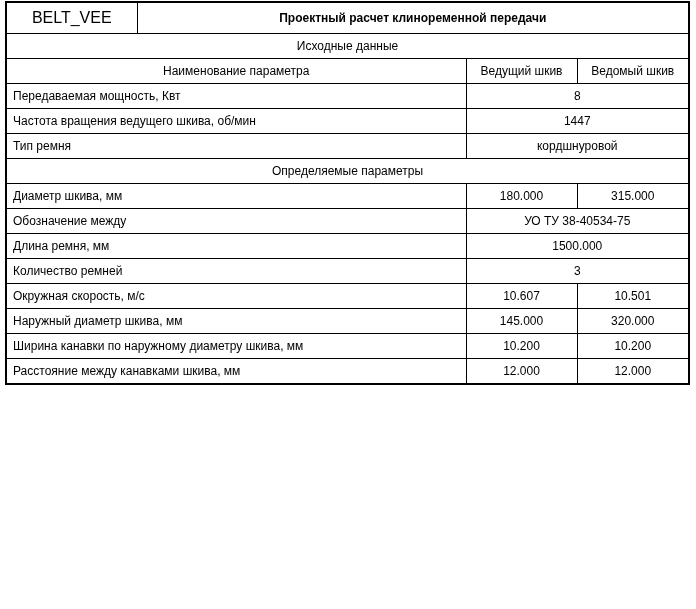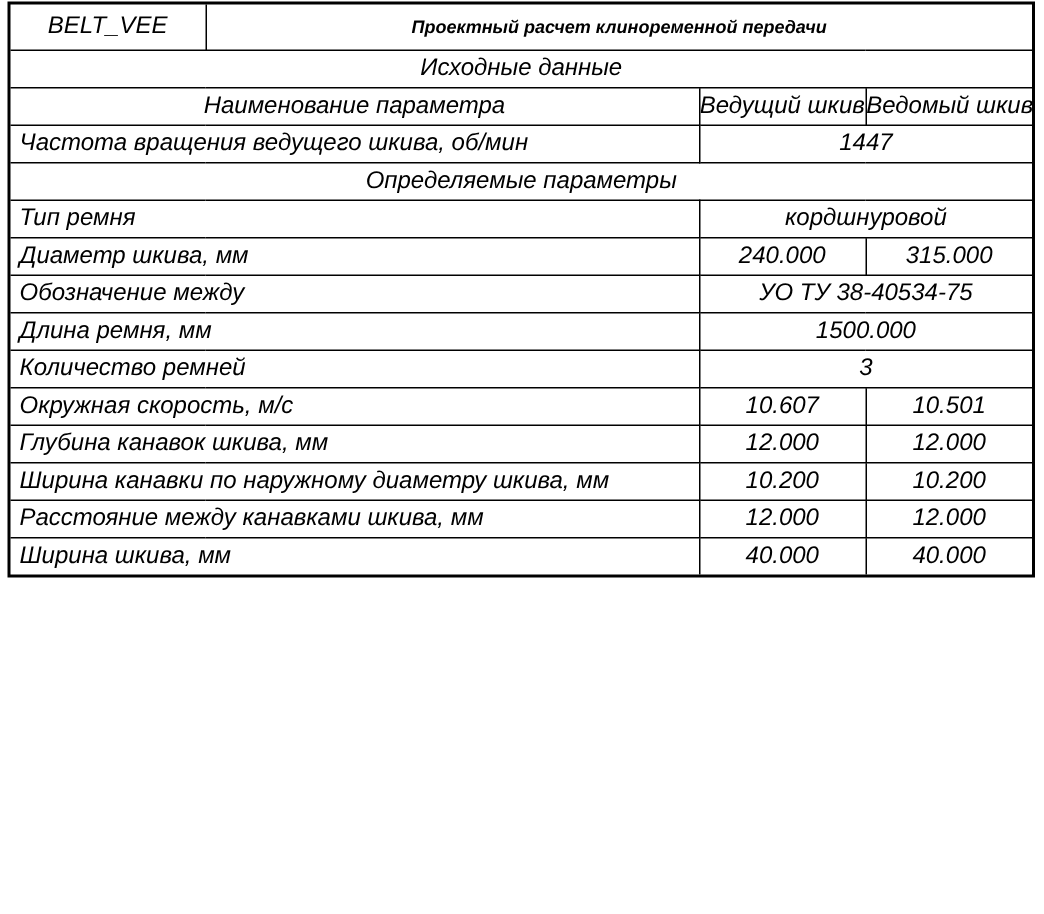--- a/index.html
+++ b/index.html
@@ -1,22 +1,22 @@
 <!DOCTYPE html>
 <html><head>
   <meta charset="utf-8">
   <style>
     html, body { margin: 0; padding: 0; background: #ffffff; }
     body { width: 696px; height: 609px; position: relative; overflow: hidden;
            font-family: "Liberation Sans", sans-serif; color: #000; }
     .sheet { position: absolute; left: 5px; top: 1px; width: 681px;
-             border: 2px solid #000; box-sizing: content-box; font-style: italic; }
+             border: 2px solid #000; box-sizing: content-box; }
     table { border-collapse: collapse; width: 681px; table-layout: fixed; }
     td { border: 1px solid #000; height: 24px; padding: 0 0 0 6px;
-         font-size: 16px; white-space: nowrap; overflow: hidden; }
+         font-size: 12px; white-space: nowrap; overflow: hidden; }
     tr:first-child td { border-top: none; }
     tr td:first-child { border-left: none; }
     tr td:last-child { border-right: none; }
     tr:last-child td { border-bottom: none; }
     .center { text-align: center; padding: 0; }
     .title-row td { height: 30px; }
     .app-name { font-size: 16px; font-weight: normal; text-align: center; padding: 0; }
     .doc-title { font-size: 12px; font-weight: bold; text-align: center; padding: 0; }
   </style>
 </head>
@@ -37,67 +37,66 @@
       </tr>
       <tr>
         <td class="center" colspan="4">Исходные данные</td>
       </tr>
       <tr>
         <td class="center" colspan="2">Наименование параметра</td>
         <td class="center">Ведущий шкив</td>
         <td class="center">Ведомый шкив</td>
       </tr>
         <tr>
+          <td colspan="2">Передаваемая мощность, Квт</td>
+          <td class="center" colspan="2">8</td>
+        </tr>
+        <tr>
           <td colspan="2">Частота вращения ведущего шкива, об/мин</td>
           <td class="center" colspan="2">1447</td>
-        </tr>
-        <tr>
-          <td class="center" colspan="4">Определяемые параметры</td>
         </tr>
         <tr>
           <td colspan="2">Тип ремня</td>
           <td class="center" colspan="2">кордшнуровой</td>
         </tr>
         <tr>
+          <td class="center" colspan="4">Определяемые параметры</td>
+        </tr>
+        <tr>
           <td colspan="2">Диаметр шкива, мм</td>
-          <td class="center">240.000</td>
+          <td class="center">180.000</td>
           <td class="center">315.000</td>
         </tr>
         <tr>
           <td colspan="2">Обозначение между</td>
           <td class="center" colspan="2">УО ТУ 38-40534-75</td>
         </tr>
         <tr>
           <td colspan="2">Длина ремня, мм</td>
           <td class="center" colspan="2">1500.000</td>
         </tr>
         <tr>
           <td colspan="2">Количество ремней</td>
           <td class="center" colspan="2">3</td>
         </tr>
         <tr>
           <td colspan="2">Окружная скорость, м/с</td>
           <td class="center">10.607</td>
           <td class="center">10.501</td>
         </tr>
         <tr>
-          <td colspan="2">Глубина канавок шкива, мм</td>
-          <td class="center">12.000</td>
-          <td class="center">12.000</td>
+          <td colspan="2">Наружный диаметр шкива, мм</td>
+          <td class="center">145.000</td>
+          <td class="center">320.000</td>
         </tr>
         <tr>
           <td colspan="2">Ширина канавки по наружному диаметру шкива, мм</td>
           <td class="center">10.200</td>
           <td class="center">10.200</td>
         </tr>
         <tr>
           <td colspan="2">Расстояние между канавками шкива, мм</td>
           <td class="center">12.000</td>
           <td class="center">12.000</td>
         </tr>
-        <tr>
-          <td colspan="2">Ширина шкива, мм</td>
-          <td class="center">40.000</td>
-          <td class="center">40.000</td>
-        </tr>
       </tbody>
   </table>
 </div>
 
 </body></html>

